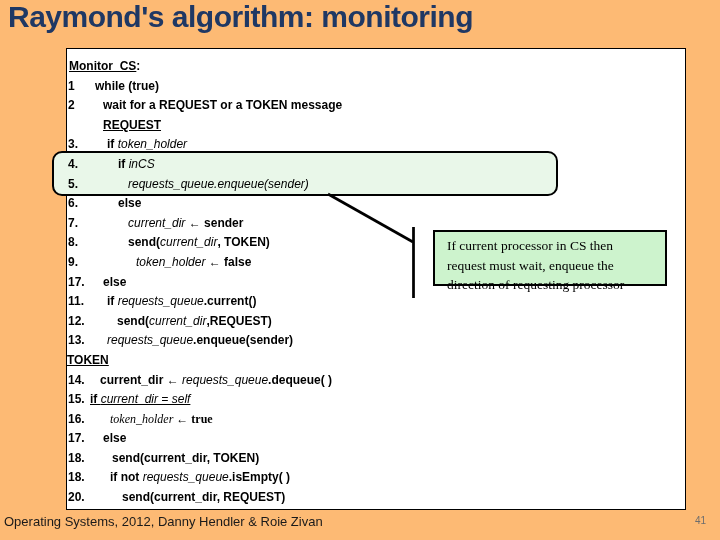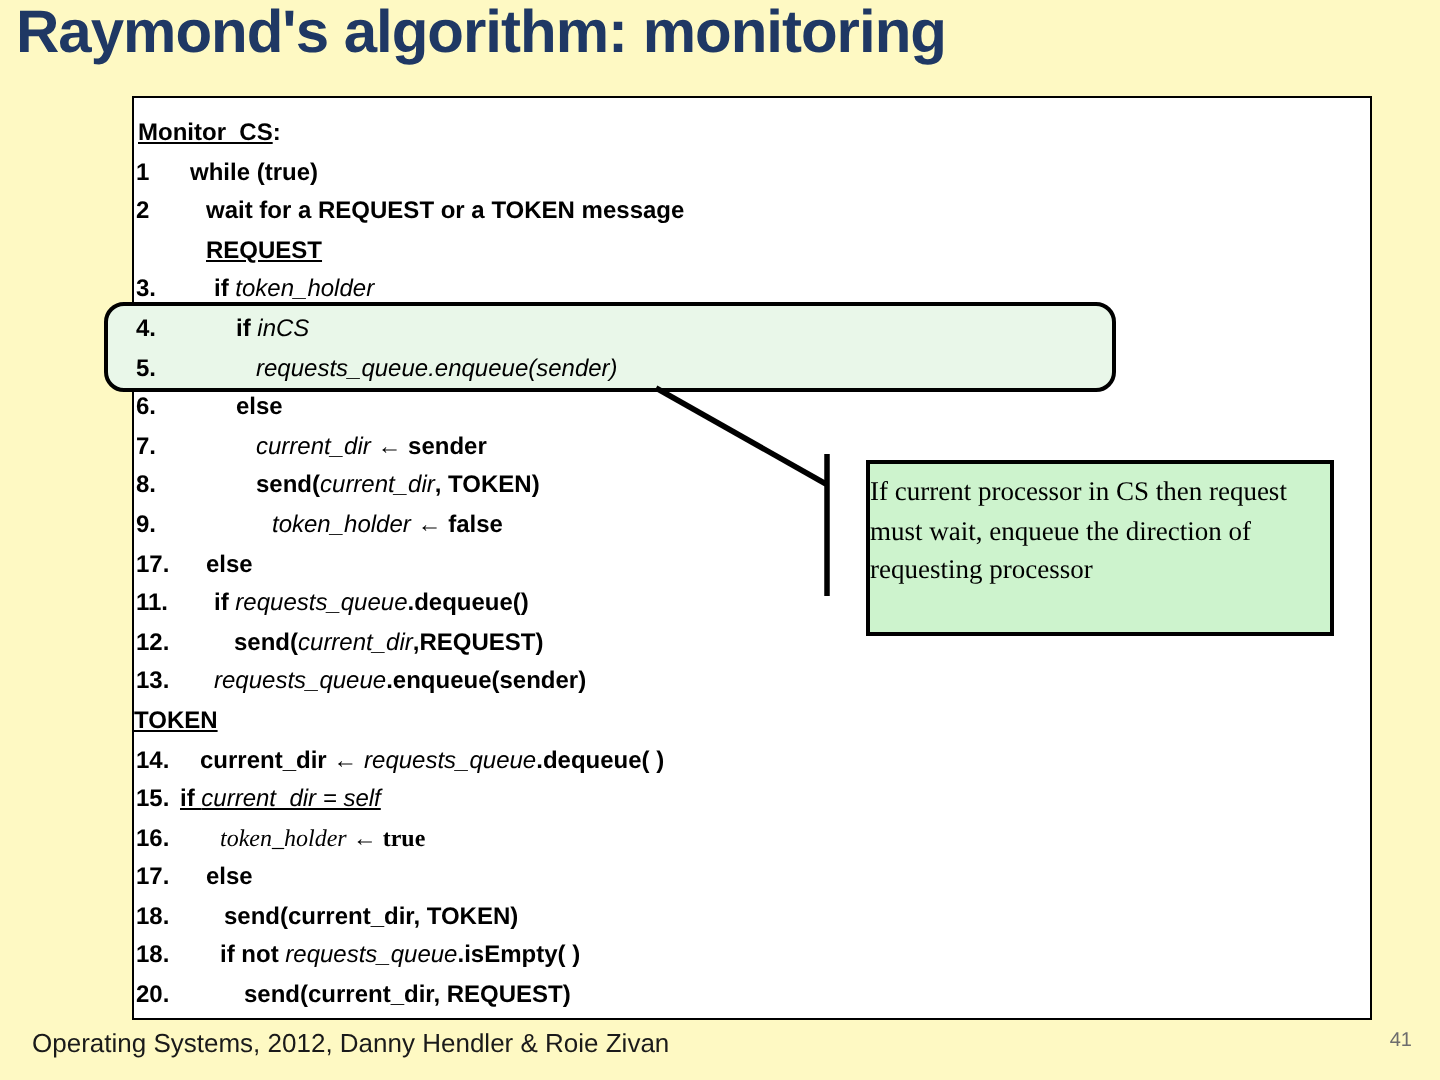--- a/index.html
+++ b/index.html
@@ -1,38 +1,38 @@
 <!DOCTYPE html>
 <html style="--title-navy: #1f3864; --hl-green: #e9f7e9; --callout-green: #cdf3cd; --pagenum-gray: #6d6d6d;"><head>
 <meta charset="utf-8">
 <style>
   html,body{margin:0;padding:0;background:#fff;}
-  .stage{position:relative;width:720px;height:540px;background:#fef9c3;overflow:hidden;
+  .stage{position:relative;width:720px;height:540px;background:#fdba74;overflow:hidden;
          font-family:"Liberation Sans",sans-serif;}
   .title{position:absolute;left:8px;top:0px;margin:0;font-size:30px;font-weight:bold;
          letter-spacing:-0.5px;color:var(--title-navy,#1f3864);white-space:nowrap;}
   .codebox{position:absolute;left:66px;top:48px;width:620px;height:462px;
            border:1.6px solid #000;background:#fff;box-sizing:border-box;z-index:1;}
   .hlbox{position:absolute;left:52px;top:151px;width:506px;height:45px;
          border:2.5px solid #000;border-radius:10px;background:var(--hl-green,#e9f7e9);
          box-sizing:border-box;z-index:2;}
   .connector{position:absolute;left:0;top:0;z-index:4;pointer-events:none;}
   .codelines{position:absolute;left:66px;top:57px;width:711px;z-index:3;
              font-size:12px;color:#000;}
   .code-line{position:relative;height:19.6px;line-height:19.6px;white-space:nowrap;}
   .code-line .num{position:absolute;left:2px;font-weight:bold;}
   .code-line .txt{position:absolute;top:0;}
   .sb{font-weight:bold;}
   .si{font-style:italic;}
   .su{text-decoration:underline;}
-  .callout{position:absolute;left:433px;top:230px;width:234px;height:88px;
+  .callout{position:absolute;left:433px;top:230px;width:234px;height:56px;
            background:var(--callout-green,#cdf3cd);border:2.5px solid #000;
-           box-sizing:border-box;padding:4px 0;z-index:5;
+           box-sizing:border-box;padding:4px 12px;z-index:5;
            font-family:"Liberation Serif",serif;font-size:13.5px;line-height:19.5px;color:#000;}
-  .credit{position:absolute;left:4px;top:514px;font-size:13px;color:#1a1a1a;margin-left:12px;}
+  .credit{position:absolute;left:4px;top:514px;font-size:13px;color:#1a1a1a;}
   .pagenum{position:absolute;right:14px;top:515px;font-size:10px;
            color:var(--pagenum-gray,#6d6d6d);}
 </style>
 </head>
 <body>
 
 <div class="stage">
 
   <h1 class="title">Raymond's algorithm: monitoring</h1>
 
@@ -89,21 +89,21 @@
       <div class="code-line">
         <span class="num">9.</span>
         <span class="txt" style="left: 70px;"><span class="si">token_holder </span><span class="sb">← false</span></span>
       </div>
       <div class="code-line">
         <span class="num">17.</span>
         <span class="txt" style="left: 37px;"><span class="sb">else</span></span>
       </div>
       <div class="code-line">
         <span class="num">11.</span>
-        <span class="txt" style="left: 41px;"><span class="sb">if </span><span class="si">requests_queue</span><span class="sb">.dequeue()</span></span>
+        <span class="txt" style="left: 41px;"><span class="sb">if </span><span class="si">requests_queue</span><span class="sb">.current()</span></span>
       </div>
       <div class="code-line">
         <span class="num">12.</span>
         <span class="txt" style="left: 51px;"><span class="sb">send(</span><span class="si">current_dir</span><span class="sb">,REQUEST)</span></span>
       </div>
       <div class="code-line">
         <span class="num">13.</span>
         <span class="txt" style="left: 41px;"><span class="si">requests_queue</span><span class="sb">.enqueue(sender)</span></span>
       </div>
       <div class="code-line">

